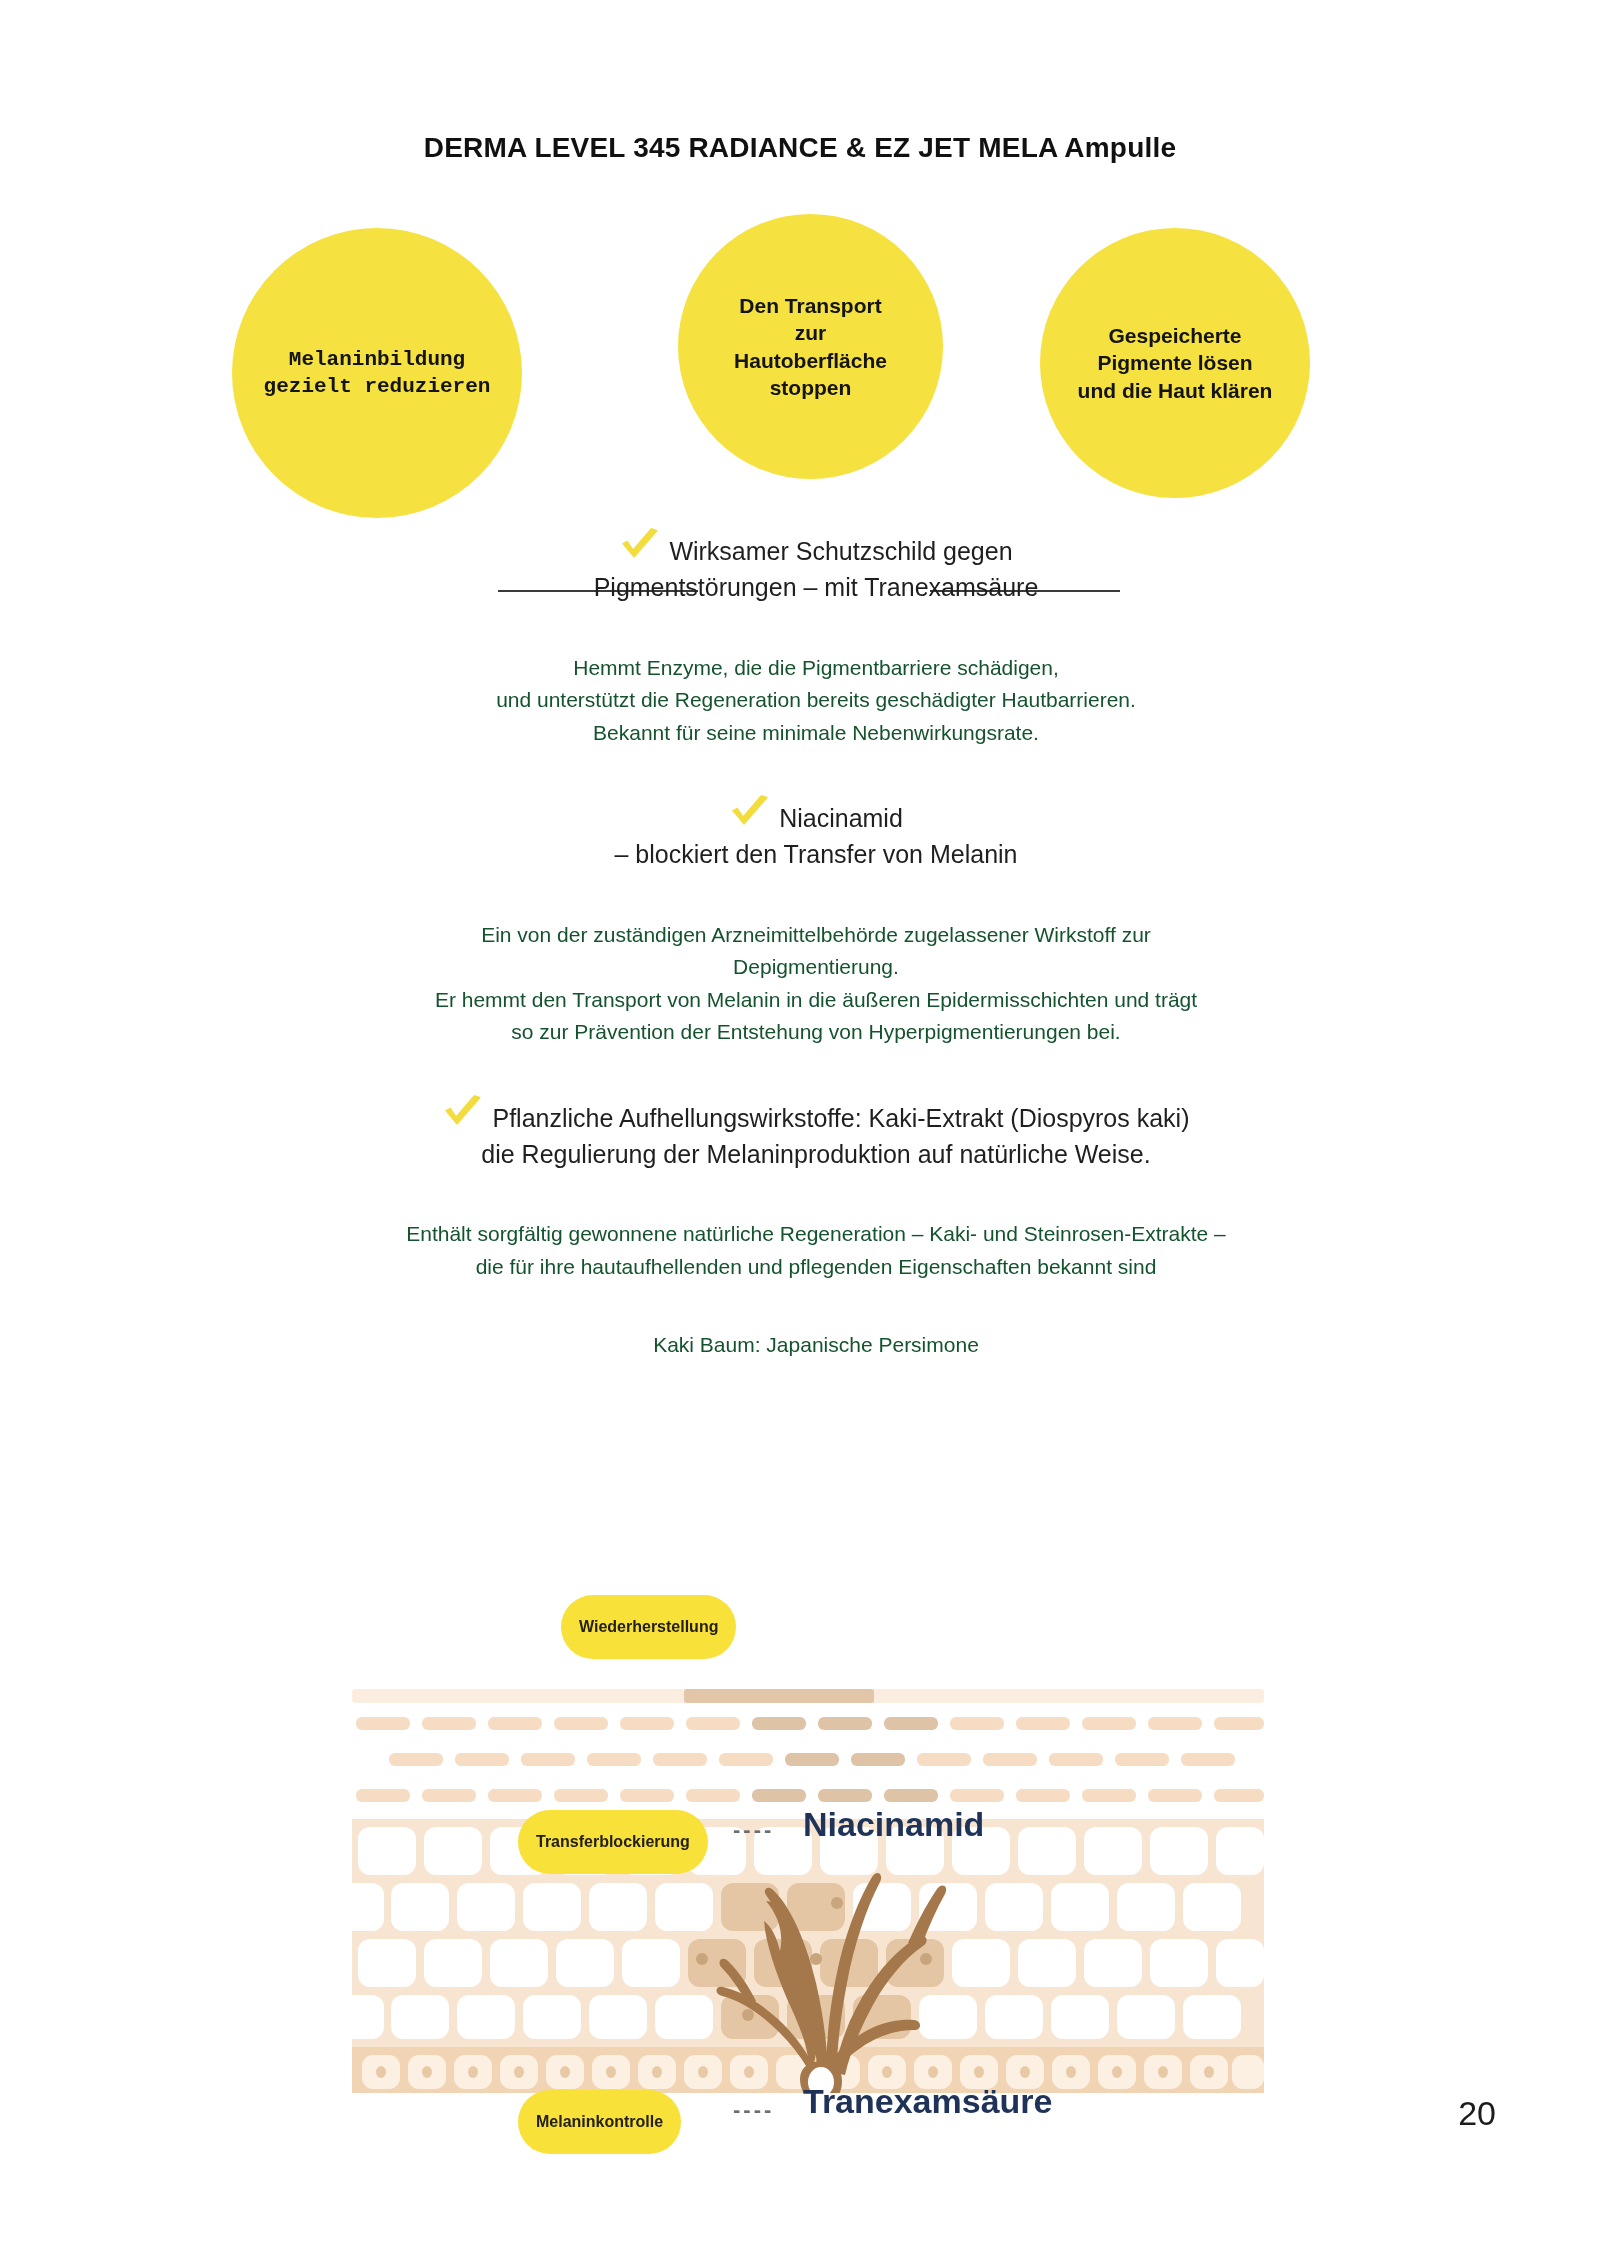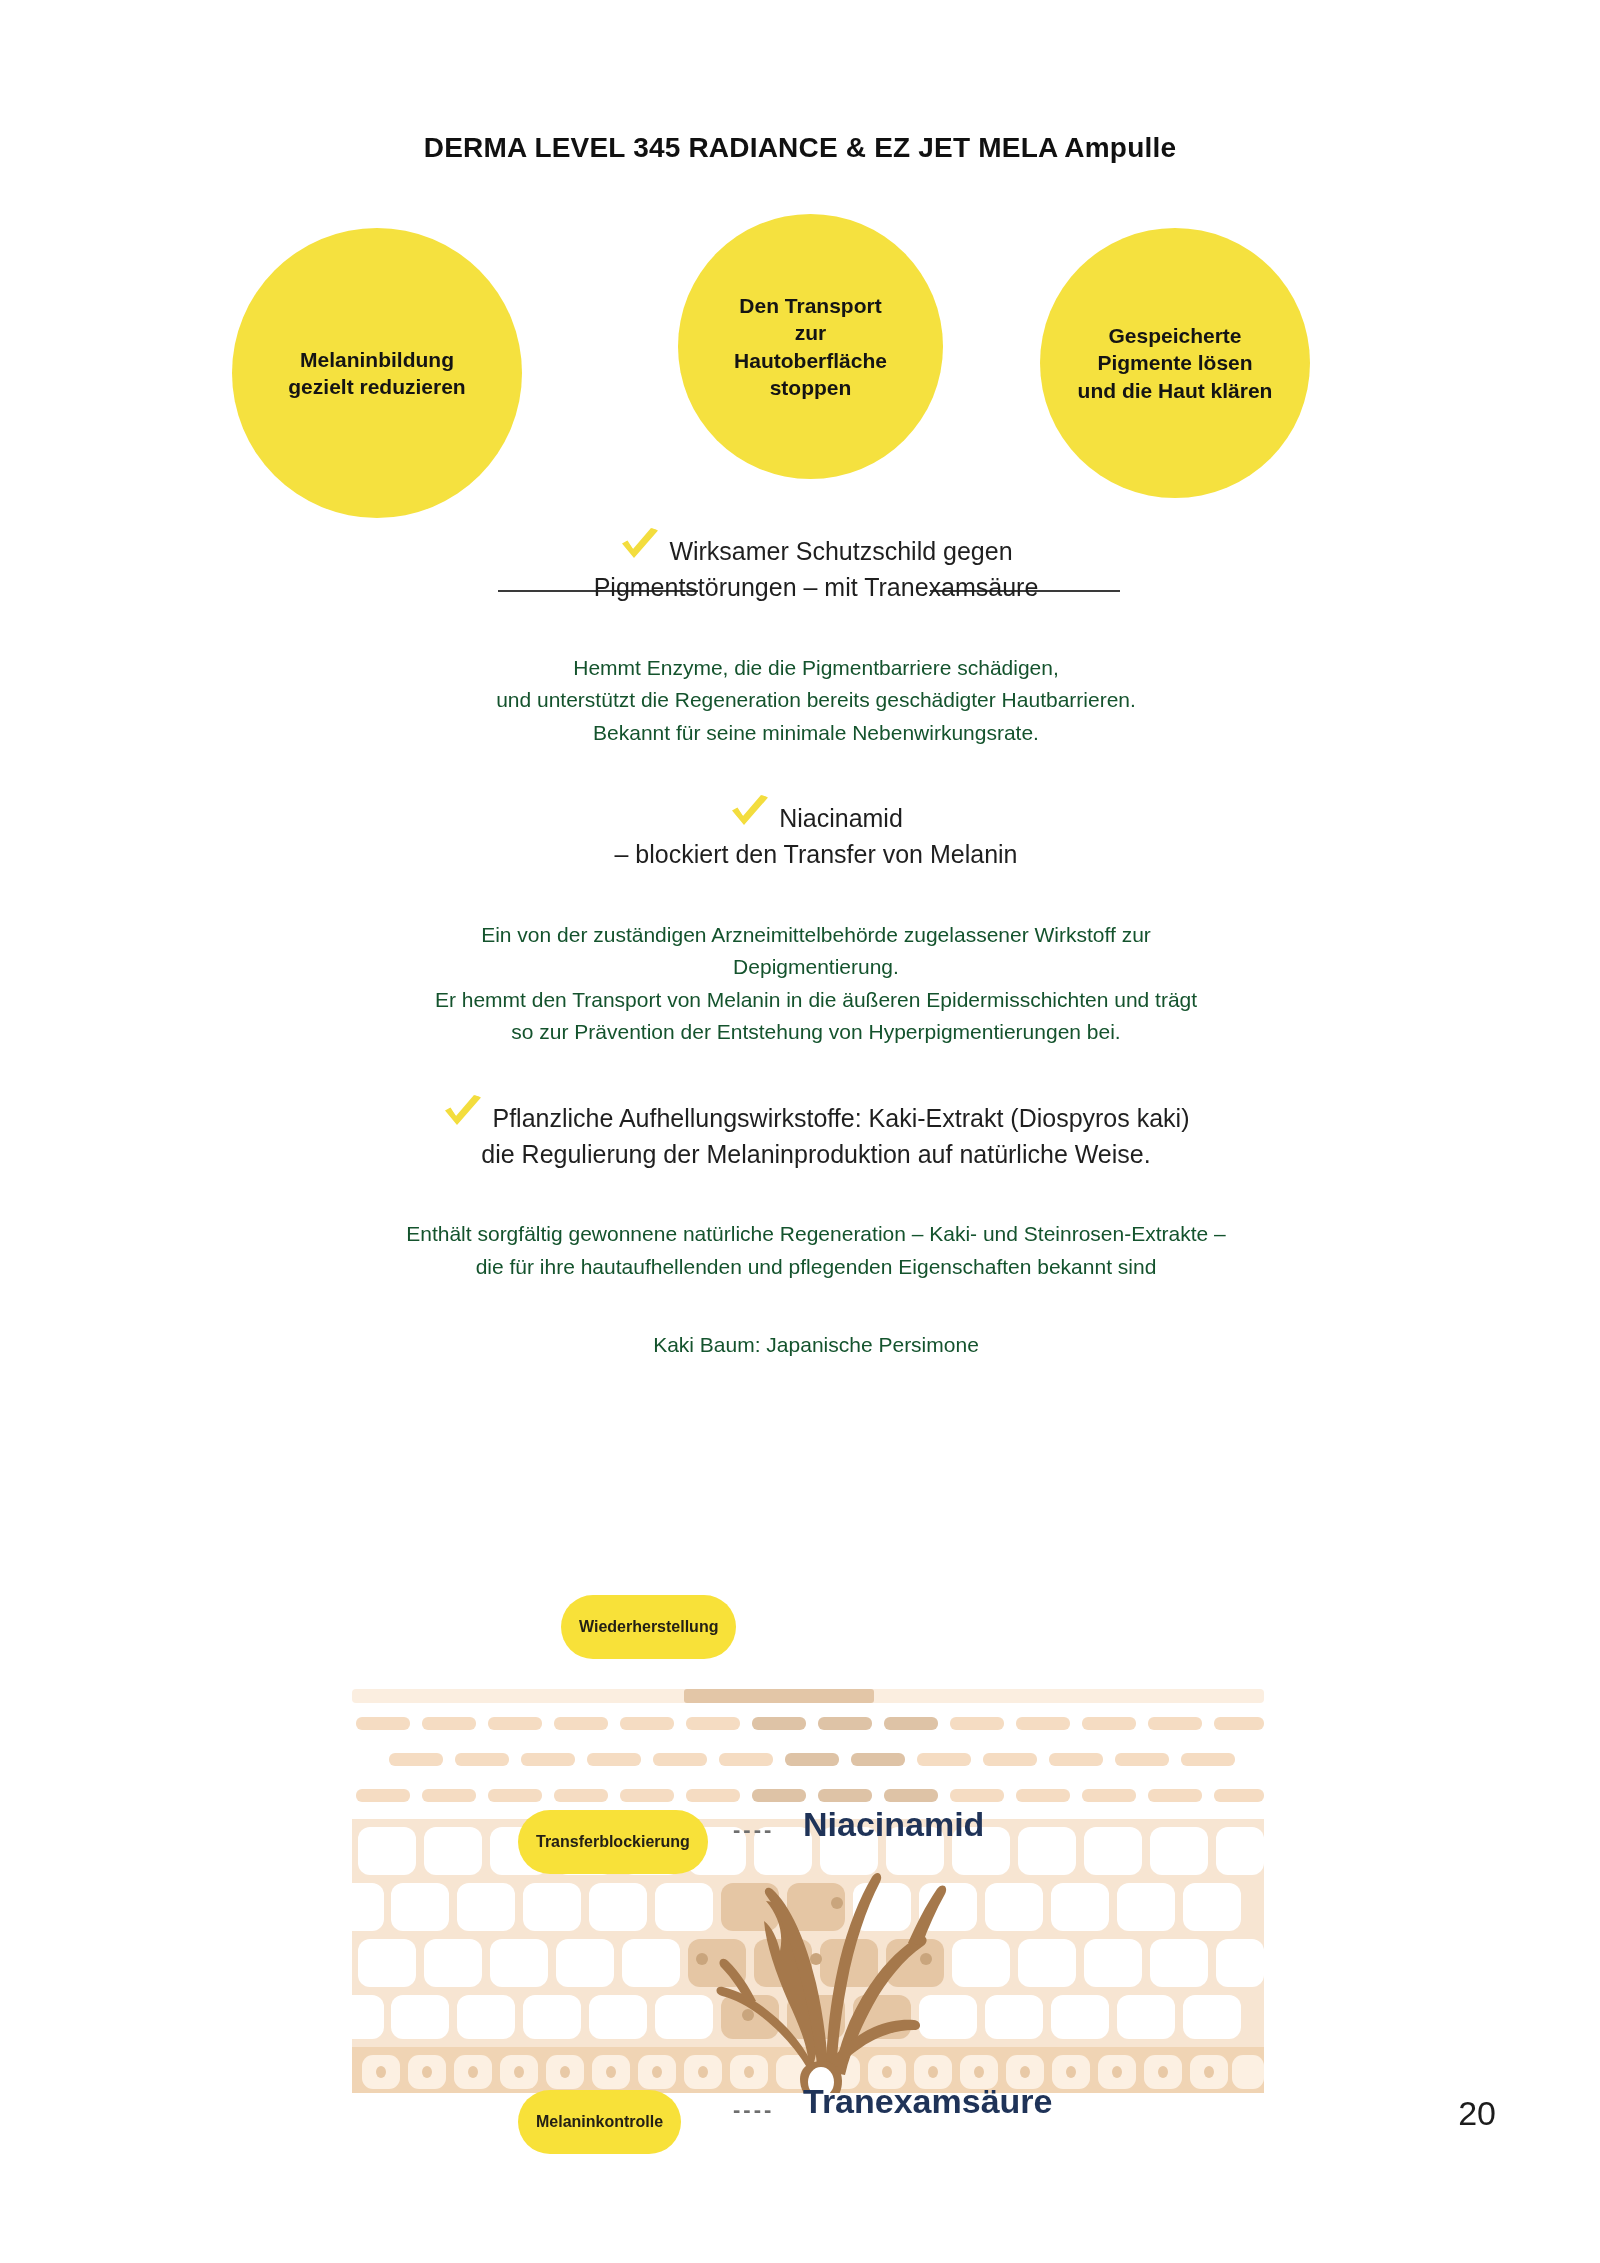--- a/index.html
+++ b/index.html
@@ -52,21 +52,21 @@
     background: #f5e13f;
     display: flex;
     align-items: center;
     justify-content: center;
     text-align: center;
     font-size: 21px;
     font-weight: bold;
     line-height: 1.3;
     color: #141414;
   }
-  .circle.one   { left: 232px;  top: 14px;  width: 290px; height: 290px; }
+  .circle.one   { left: 232px;  top: 14px;  width: 290px; height: 290px; font-family: Liberation Mono, monospace; }
   .circle.two   { left: 678px;  top: 0px;   width: 265px; height: 265px; font-size: 21px; align-items: center; }
   .circle.three { left: 1040px; top: 14px;  width: 270px; height: 270px; }
   .circle span { display: block; padding: 0 16px; }
 
   
   .content {
     position: absolute;
     top: 528px;
     left: 0;
     width: 1600px;

